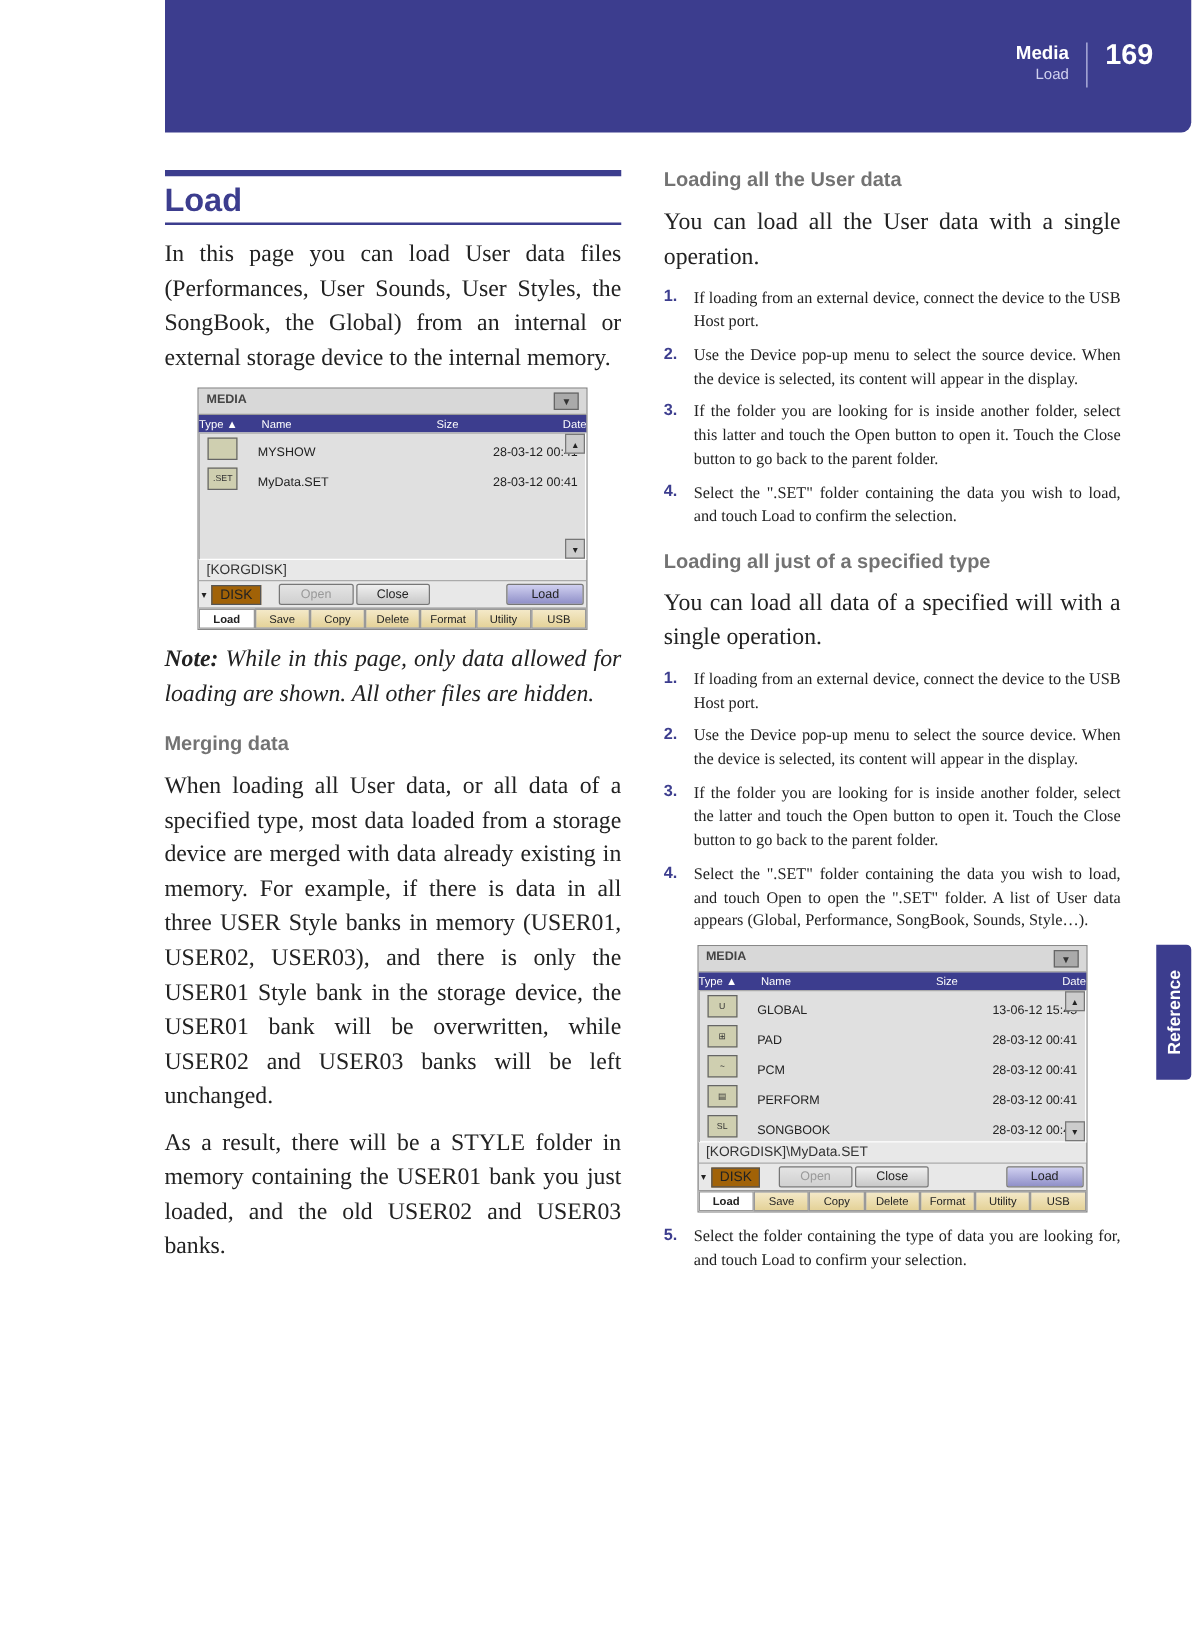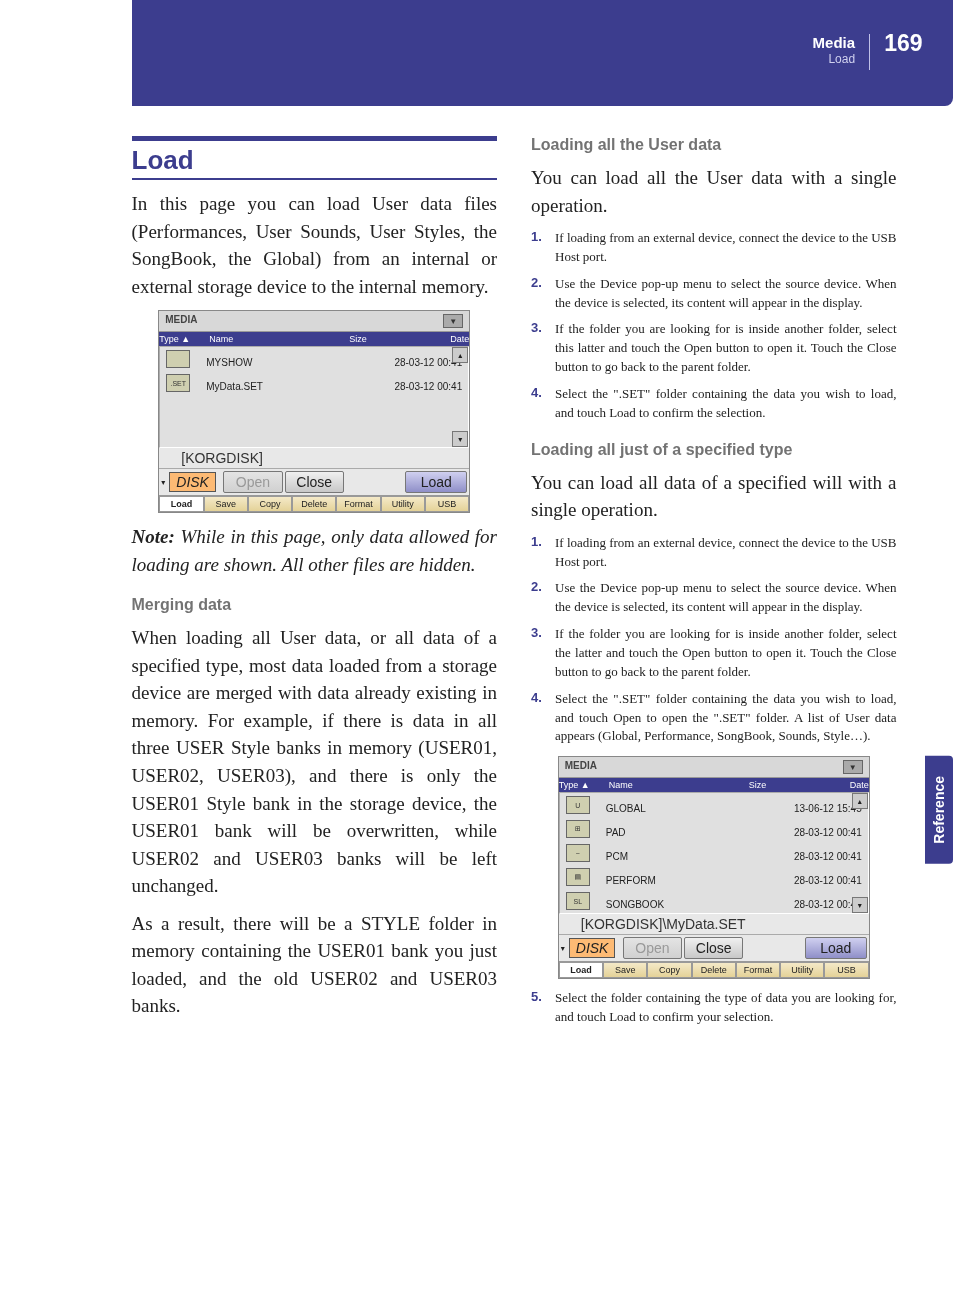--- a/index.html
+++ b/index.html
@@ -43,32 +43,32 @@
   .cols-h span:nth-child(1){flex:0 0 50px;} .cols-h span:nth-child(2){flex:1;}
   .cols-h span:nth-child(3){flex:0 0 40px;} .cols-h span:nth-child(4){flex:0 0 80px;text-align:right;}
   .filelist{background:#e0e0e0;min-height:100px;border:1px inset #fff;margin:0;position:relative;}
   .filerow{display:flex;align-items:flex-end;padding:3px 6px;gap:16px;}
   .ficon{width:22px;height:16px;background:#cfcfb0;border:1px solid #666;display:inline-flex;
          align-items:center;justify-content:center;font-size:7px;color:#333;}
   .fname{flex:1;} .fsize{flex:0 0 40px;} .fdate{flex:0 0 80px;text-align:right;}
   .scroll-up,.scroll-dn{position:absolute;right:0;width:14px;height:14px;background:#ccc;
          border:1px solid #777;display:flex;align-items:center;justify-content:center;font-size:8px;}
   .scroll-up{top:0;} .scroll-dn{bottom:0;}
-  .pathbar{padding:2px 22px;font-size:14px;color:#333;}
+  .pathbar{padding:2px 6px;font-size:11px;color:#333;}
   .btnrow{display:flex;gap:2px;padding:2px;border-top:1px solid #aaa;}
   .btn{flex:1;border:1px solid #777;background:linear-gradient(#f0f0f0,#c8c8c8);
-       text-align:center;padding:2px 0;font-size:14px;border-radius:2px;}
+       text-align:center;padding:2px 0;font-size:10px;border-radius:2px;}
   .btn.disabled{color:#999;background:linear-gradient(#e4e4e4,#d0d0d0);}
   .btn.primary{background:linear-gradient(#d0d0f0,#8f8fc8);color:#222;}
   .tabrow{display:flex;border-top:1px solid #999;background:#ddd;}
   .tab{flex:1;border:1px solid #999;background:linear-gradient(#f4e9c8,#e4d298);
        text-align:center;padding:2px 0;font-size:9px;}
   .tab.active{background:#fff;font-weight:700;}
   .disk-pop{display:flex;align-items:center;gap:4px;}
-  .disk-pop .dd{border:1px solid #555;background:#fdba74;padding:1px 6px;font-size:14px;font-style:italic;}
+  .disk-pop .dd{border:1px solid #555;background:#a16207;padding:1px 6px;font-size:11px;}
   .disk-pop .caret{font-size:8px;}
 </style>
 </head>
 <body>
 
 <div class="page">
 
   <div class="header">
     <div class="header-inner">
       <div class="hdr-left">

